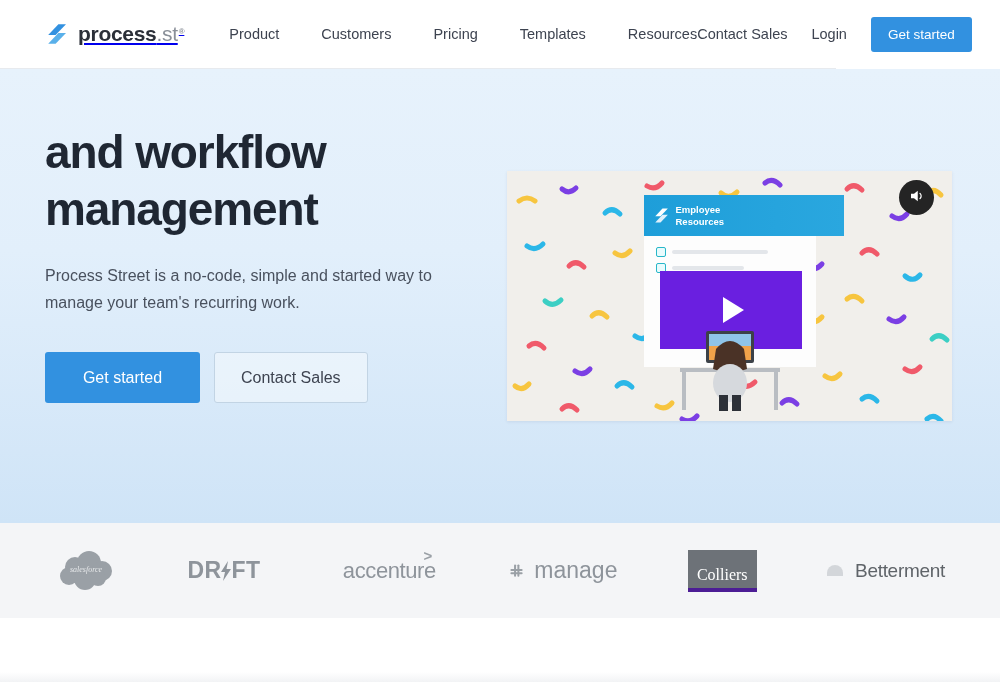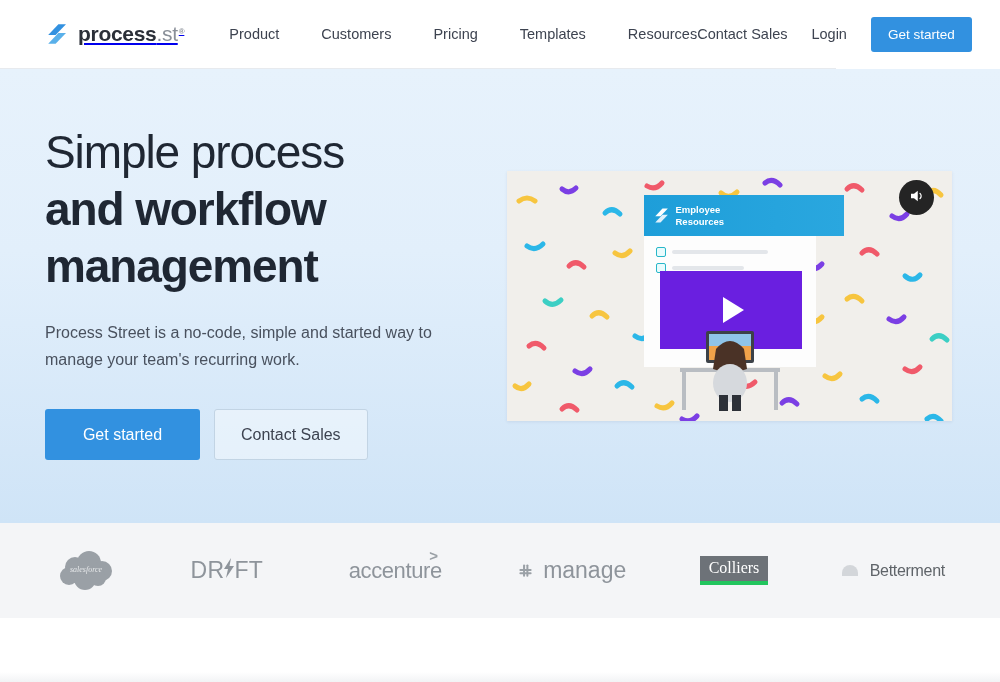--- a/index.html
+++ b/index.html
@@ -144,31 +144,31 @@
     width: 1000px; height: 95px;
     background: #f4f5f7;
     display: flex; align-items: center; justify-content: space-between;
     padding: 0 55px;
   }
   .logo-item {
     display: flex; align-items: center; justify-content: center;
     height: 46px; opacity: 1;
   }
 
-  .lg-drift { font-size: 23px; font-weight: 400; letter-spacing: 0.4px; color:#8e949b; display:flex; align-items:flex-start; }
+  .lg-drift { font-size: 23px; font-weight: 700; letter-spacing: 0.4px; color:#8e949b; display:flex; align-items:center; }
   .lg-accenture { font-size: 22px; color: #8e949b; letter-spacing: -0.4px; position: relative; margin-left: 12px; }
   .lg-accenture .carat { position: absolute; right: 4px; top: -11px; font-size: 15px; color: #9aa0a6; font-weight: 700; }
   .lg-slack { font-size: 23px; color: #8e949b; display: flex; align-items: center; gap: 7px; }
   .lg-colliers {
     background: #6d7278; color: #fff;
     font-family: "Liberation Serif", serif; font-size: 16px;
-    padding: 3px 9px 4px 9px; border-bottom: 4px solid #22c55e;
+    padding: 16px 9px 4px 9px; border-bottom: 4px solid #4c1d95;
     line-height: 18px;
   }
-  .lg-betterment { font-size: 16px; color: #5f6469; display:flex; align-items:center; gap:12px; letter-spacing:-0.3px; }
+  .lg-betterment { font-size: 19px; color: #5f6469; display:flex; align-items:center; gap:12px; letter-spacing:-0.3px; }
   .lg-betterment .dome {
     width: 16px; height: 11px; background: #d3d6da;
     border-radius: 9px 9px 0 0; display:block;
   }
 
   
   .below-fold {
     position: absolute; top: 618px; left: 0; width: 1000px; height: 64px;
     background: #ffffff;
   }
@@ -211,21 +211,20 @@
       <a class="plain" href="#">Login</a>
       <button class="btn-header">Get started</button>
     </div>
   </div>
 
   <section class="hero">
     <div class="hero-inner">
 
       <div class="hero-copy">
         <h1 class="hero-title">
-          <span class="line1">Simple process</span>
           <span class="line2">and workflow</span>
           <span class="line3">management</span>
         </h1>
         <p class="hero-sub">Process Street is a no-code, simple and started way to manage your team's recurring work.</p>
         <div class="hero-actions">
           <button class="btn-primary">Get started</button>
           <button class="btn-secondary">Contact Sales</button>
         </div>
       </div>
 

